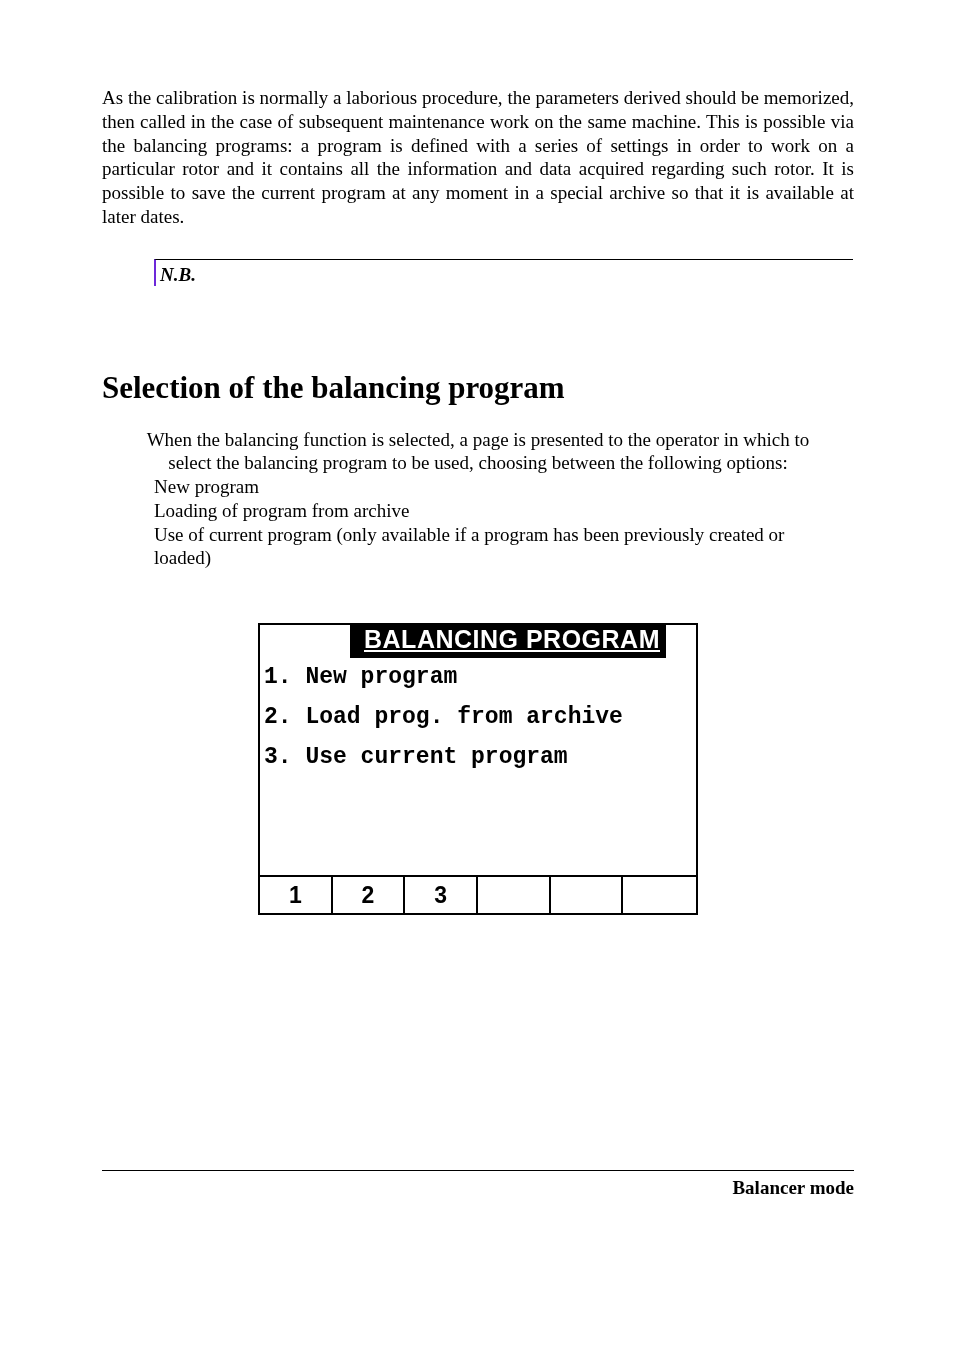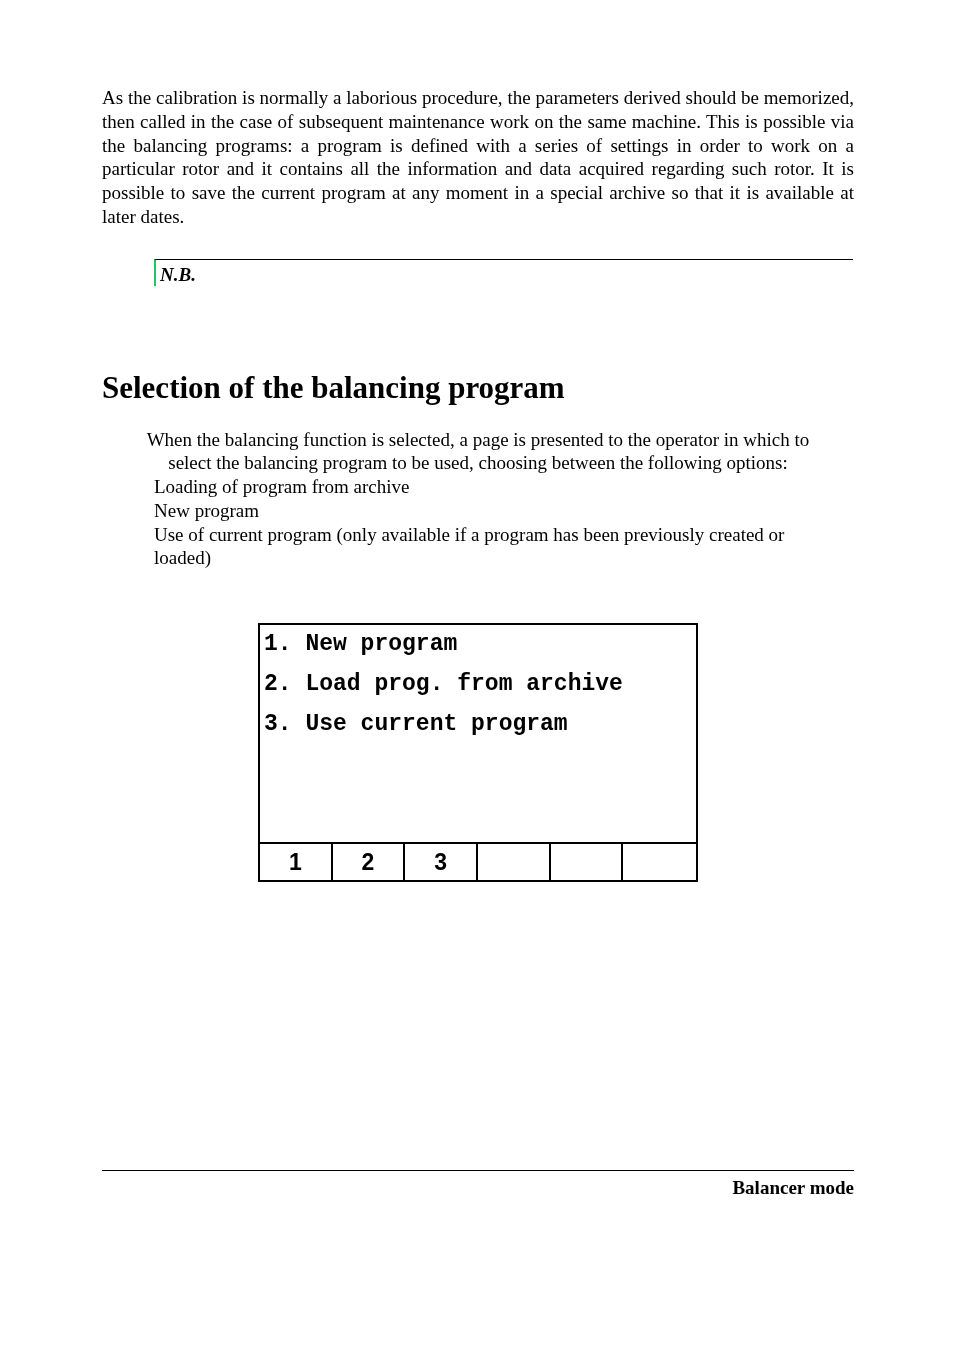--- a/index.html
+++ b/index.html
@@ -21,21 +21,21 @@
       position: relative;
     }
     .body-para {
       text-align: justify;
       line-height: 1.25;
       margin: 0 0 18px 0;
     }
     .note-box {
       margin: 30px 0 0 52px;
       border-top: 1px solid #000;
-      border-left: 2px solid #22c55e;
+      border-left: 2px solid #6d28d9;
       padding: 4px 0 0 4px;
       width: 693px;
     }
     .note-heading {
       font-weight: bold;
       font-style: italic;
       margin: 0;
     }
     .note-text {
       text-align: justify;
@@ -128,26 +128,30 @@
 
   <div class="note-box">
     <p class="note-heading">N.B.</p>
   </div>
 
   <h2 class="section-heading">Selection of the balancing program</h2>
 
   <p class="intro-para">When the balancing function is selected, a page is presented to the operator in which to</p>
   <p class="intro-para">select the balancing program to be used, choosing between the following options:</p>
 
+  <div class="indent-line">New program</div>
   <div class="indent-line">Loading of program from archive</div>
-  <div class="indent-line">New program</div>
   <div class="indent-line">Use of current program (only available if a program has been previously created or</div>
   <div class="indent-line">loaded)</div>
 
   <div class="device-screen">
+    <div class="screen-title-row">
+      <div class="screen-title-left"></div>
+      <div class="screen-title-dark">BALANCING PROGRAM</div>
+    </div>
     <div class="screen-menu">
       <div class="screen-menu-item">1. New program</div>
       <div class="screen-menu-item">2. Load prog. from archive</div>
       <div class="screen-menu-item">3. Use current program</div>
     </div>
     <div class="screen-footer">
       <div class="screen-footer-cell">1</div>
       <div class="screen-footer-cell">2</div>
       <div class="screen-footer-cell">3</div>
       <div class="screen-footer-cell"></div>

